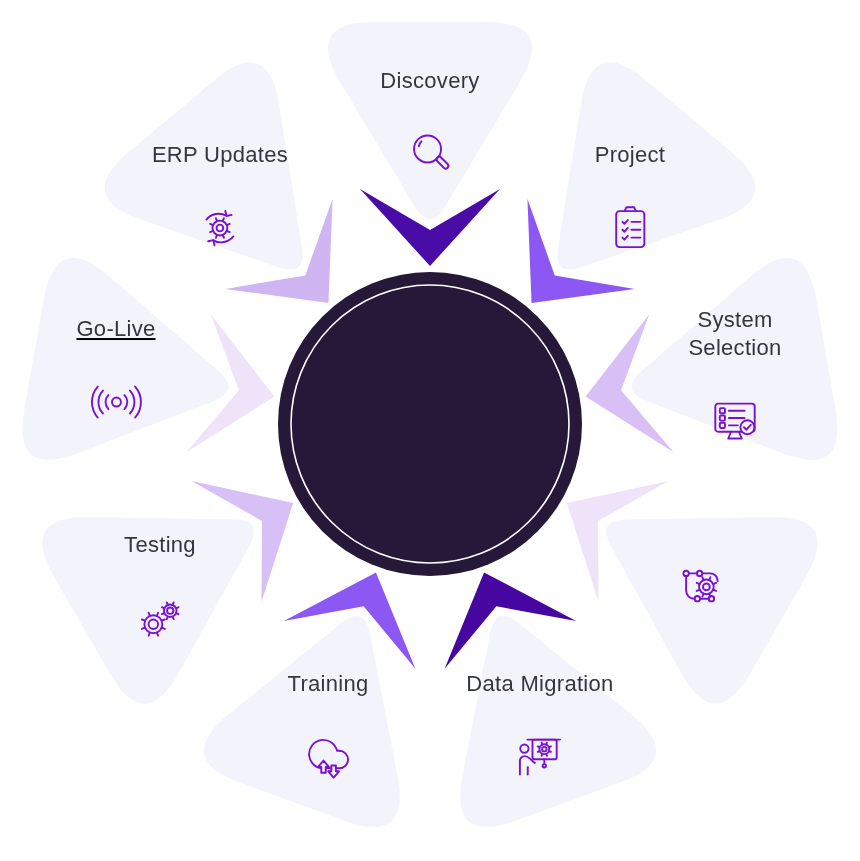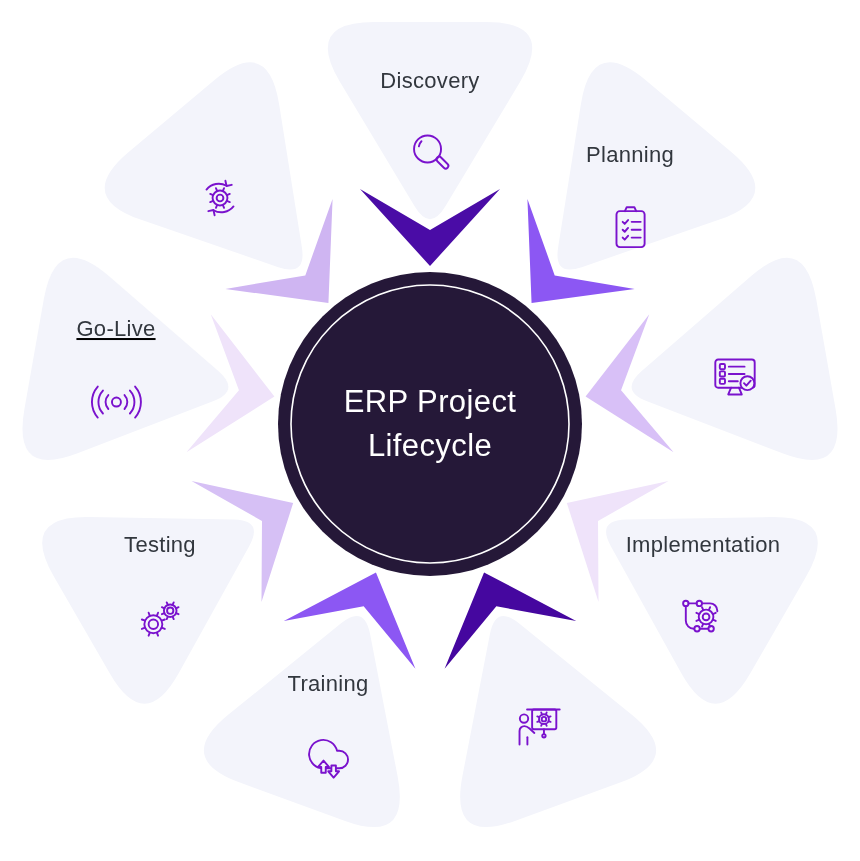--- a/index.html
+++ b/index.html
@@ -64,56 +64,56 @@
           <svg viewBox="0 0 48 48">
             <g fill="none" stroke="#7a12cd" stroke-width="1.7" stroke-linecap="round" stroke-linejoin="round">
               <circle cx="21.5" cy="19.5" r="12"></circle>
      <path d="M13.8 17.2 a8 8 0 0 1 2.3-4.6"></path>
      <path d="M30.2 30.4 l5.8 5.8 a2.3 2.3 0 0 0 3.3-3.3 l-5.8-5.8 a2.3 2.3 0 0 0 -3.3 3.3 z"></path>
             </g>
           </svg>
         </div>
       </div>
       <div class="petal-content" style="left: 630px; top: 198px;">
-        <div class="petal-label">Planning</div>
+        <div class="petal-label">Project</div>
         <div class="petal-icon">
           <svg viewBox="0 0 48 48">
             <g fill="none" stroke="#7a12cd" stroke-width="1.7" stroke-linecap="round" stroke-linejoin="round">
               <rect x="12" y="9" width="25" height="32" rx="3"></rect>
      <path d="M19.5 9 l1.6-3.5 h6.8 l1.6 3.5"></path>
      <path d="M17.5 18.5 l1.8 1.8 3-3.4"></path>
               <path d="M25.5 18.5 h8"></path>
      <path d="M17.5 25.5 l1.8 1.8 3-3.4"></path>
               <path d="M25.5 25.5 h8"></path>
      <path d="M17.5 32.5 l1.8 1.8 3-3.4"></path>
               <path d="M25.5 32.5 h8"></path>
             </g>
           </svg>
         </div>
       </div>
       <div class="petal-content" style="left: 735px; top: 377px;">
+        <div class="petal-label" style="width: 120px;">System Selection</div>
         <div class="petal-icon">
           <svg viewBox="0 0 48 48">
             <g fill="none" stroke="#7a12cd" stroke-width="1.7" stroke-linecap="round" stroke-linejoin="round">
               <rect x="6.5" y="8.5" width="35" height="25" rx="2.5"></rect>
      <path d="M20.5 33.5 l-2.5 6 h12 l-2.5-6"></path>
      <rect x="10.5" y="12.5" width="4.6" height="4.6" rx="1"></rect>
      <rect x="10.5" y="19" width="4.6" height="4.6" rx="1"></rect>
      <rect x="10.5" y="25.5" width="4.6" height="4.6" rx="1"></rect>
      <path d="M18.5 14.8 h14"></path>
               <path d="M18.5 21.3 h14"></path>
               <path d="M18.5 27.8 h8"></path>
      <circle cx="35" cy="29.5" r="6.2" fill="#f3f4fb"></circle>
      <path d="M32 29.5 l2.1 2.2 3.9-4.4"></path>
             </g>
           </svg>
         </div>
       </div>
       <div class="petal-content" style="left: 703px; top: 588px;">
-        <div class="petal-label">Implementation</div>
         <div class="petal-icon">
           <svg viewBox="0 0 48 48">
             <g fill="none" stroke="#7a12cd" stroke-width="1.7" stroke-linecap="round" stroke-linejoin="round">
               <circle cx="9" cy="11" r="2.4"></circle>
      <path d="M11.5 11 h7"></path>
      <circle cx="21" cy="11" r="2.4"></circle>
      <path d="M23.5 11 h7 a6.5 6.5 0 0 1 6.5 6.5 v0.5"></path>
      <path d="M9 13.5 v13 a7 7 0 0 0 7 7 h0.5"></path>
      <circle cx="19" cy="33.5" r="2.4"></circle>
      <path d="M21.5 33.5 h7.5"></path>
@@ -126,20 +126,21 @@
               <line x1="21.0" y1="25.5" x2="18.4" y2="26.6"></line>
               <line x1="21.0" y1="20.5" x2="18.4" y2="19.4"></line>
               <line x1="24.5" y1="17.0" x2="23.4" y2="14.4"></line>
               <line x1="29.5" y1="17.0" x2="30.6" y2="14.4"></line>
               <line x1="33.0" y1="20.5" x2="35.6" y2="19.4"></line>
             </g>
           </svg>
         </div>
       </div>
       <div class="petal-content" style="left: 540px; top: 727px;">
+        <div class="petal-label">Data Migration</div>
         <div class="petal-icon">
           <svg viewBox="0 0 48 48">
             <g fill="none" stroke="#7a12cd" stroke-width="1.7" stroke-linecap="round" stroke-linejoin="round">
               <path d="M12.5 8.5 h29"></path>
      <rect x="17" y="8.5" width="21.5" height="17.5" rx="1.5"></rect>
      <circle cx="27.5" cy="17" r="2"></circle>
               <circle cx="27.5" cy="17" r="4.4"></circle>
               <line x1="31.6" y1="18.7" x2="33.4" y2="19.4"></line>
               <line x1="29.2" y1="21.1" x2="29.9" y2="22.9"></line>
               <line x1="25.8" y1="21.1" x2="25.1" y2="22.9"></line>
@@ -208,20 +209,21 @@
      <path d="M12 13.8 a15 15 0 0 0 0 20.4"></path>
      <path d="M7.4 10.2 a21 21 0 0 0 0 27.6"></path>
      <path d="M31.2 17.8 a9 9 0 0 1 0 12.4"></path>
      <path d="M36 13.8 a15 15 0 0 1 0 20.4"></path>
      <path d="M40.6 10.2 a21 21 0 0 1 0 27.6"></path>
             </g>
           </svg>
         </div>
       </div>
       <div class="petal-content" style="left: 220px; top: 198px;">
+        <div class="petal-label">ERP Updates</div>
         <div class="petal-icon">
           <svg viewBox="0 0 48 48">
             <g fill="none" stroke="#7a12cd" stroke-width="1.7" stroke-linecap="round" stroke-linejoin="round">
               <circle cx="24" cy="24" r="3"></circle>
               <circle cx="24" cy="24" r="6.6"></circle>
               <line x1="30.1" y1="26.5" x2="32.7" y2="27.6"></line>
               <line x1="26.5" y1="30.1" x2="27.6" y2="32.7"></line>
               <line x1="21.5" y1="30.1" x2="20.4" y2="32.7"></line>
               <line x1="17.9" y1="26.5" x2="15.3" y2="27.6"></line>
               <line x1="17.9" y1="21.5" x2="15.3" y2="20.4"></line>
@@ -230,14 +232,13 @@
               <line x1="30.1" y1="21.5" x2="32.7" y2="20.4"></line>
      <path d="M12 16.5 a14 14 0 0 1 17.8-3.4"></path>
      <path d="M29.8 13.3 l4.6-1 m-4.6 1 l-1-4.6"></path>
      <path d="M36 31.5 a14 14 0 0 1 -17.8 3.4"></path>
      <path d="M18.2 34.7 l-4.6 1 m4.6-1 l1 4.6"></path>
             </g>
           </svg>
         </div>
       </div>
     </div>
-  <div class="center-title">ERP Project Lifecycle</div>
 </div>
 
 </body></html>

